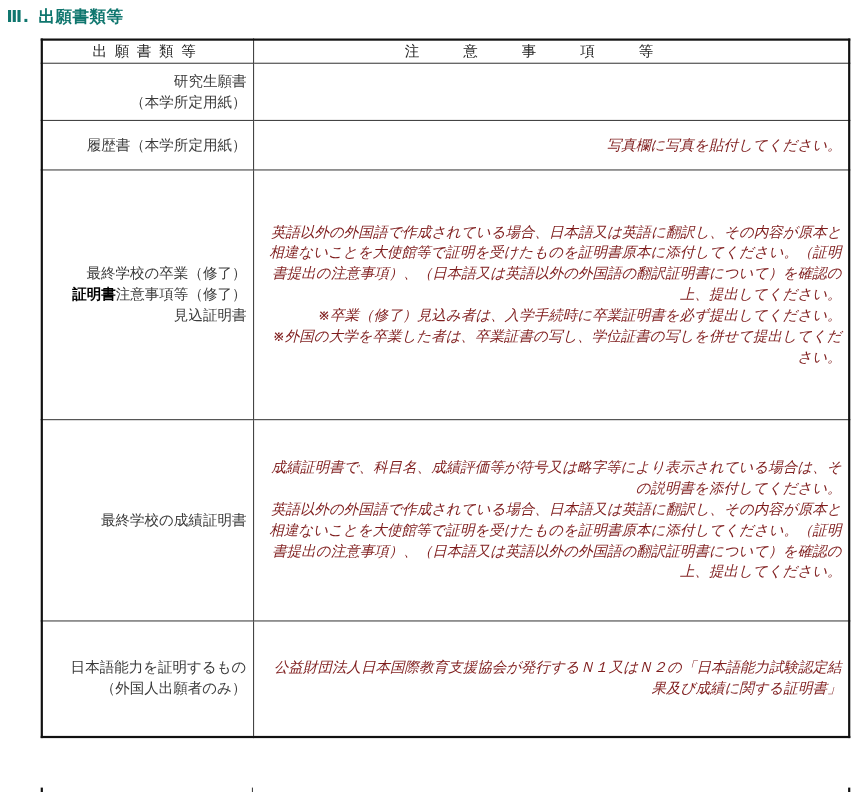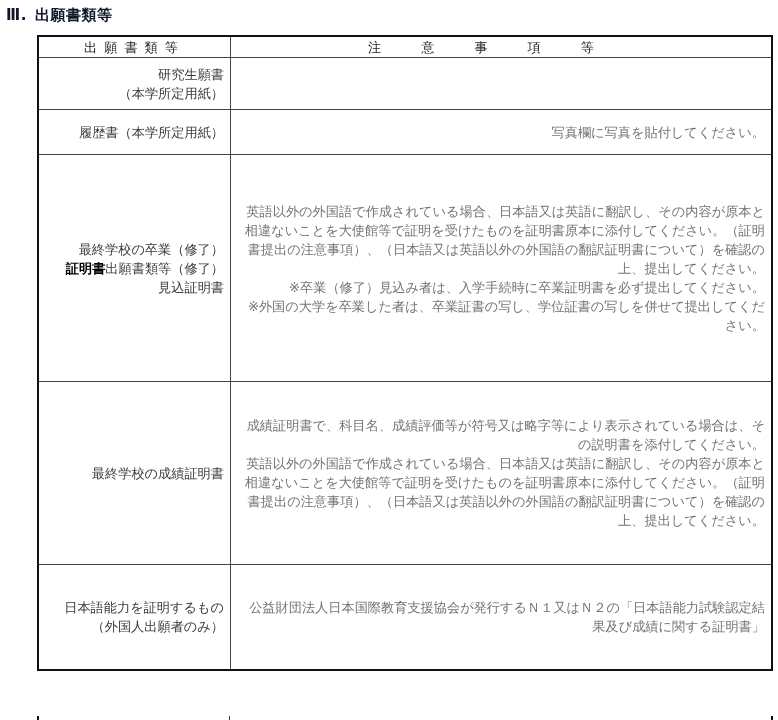--- a/index.html
+++ b/index.html
@@ -3,21 +3,21 @@
 <meta charset="utf-8">
 <style>
   html, body { margin: 0; padding: 0; background: #ffffff; }
   body {
     width: 778px; height: 720px; overflow: hidden; position: relative;
     font-family: "DejaVu Sans", "Liberation Sans", sans-serif;
     color: #3a3a3a;
   }
   .section-title {
     position: absolute; left: 6px; top: 6px;
-    font-size: 15px; font-weight: bold; color: #0f172a;
+    font-size: 15px; font-weight: bold; color: #0f766e;
     letter-spacing: 0.5px;
   }
   .section-title .num { margin-right: 8px; }
   table.docs {
     position: absolute; left: 37px; top: 35px;
     width: 736px;
     border-collapse: collapse;
     border: 2px solid #111;
     table-layout: fixed;
     font-size: 13.2px;
@@ -40,21 +40,21 @@
   th.col-b { letter-spacing: 40px; }
   .pre { white-space: pre-line; }
   .bold-ul { font-weight: bold; color: #000; }
   .jp-serif { font-family: "DejaVu Serif", "Liberation Serif", serif; }
   tr.r1 td { height: 51px; }
   tr.r2 td { height: 45px; }
   tr.r3 td { height: 44px; }
   tr.r4 td { height: 226px; }
   tr.r5 td { height: 182px; }
   tr.r6 td { height: 104px; }
-  td.note { color: #737373; }
+  td.note { color: #7f1d1d; font-style: italic; }
   .tail { position: absolute; left: 37px; top: 716px; width: 736px; height: 4px; border-left: 2px solid #111; border-right: 2px solid #111; box-sizing: border-box; }
   .tail .div { position: absolute; left: 190px; top: 0; width: 1px; height: 4px; background: #444; }
 </style>
 </head>
 <body>
 
 <div class="section-title">
   <span class="num">Ⅲ.</span><span>出願書類等</span>
 </div>
 
@@ -69,21 +69,21 @@
 （本学所定用紙）</td>
     <td class="note pre"></td>
   </tr>
   <tr class="r3">
     <td class="pre">履歴書（本学所定用紙）</td>
     <td class="note pre">写真欄に写真を貼付してください。</td>
   </tr>
   <tr class="r4">
     <td>
       <span>最終学校の卒業（修了）</span><br>
-      <span class="bold-ul">証明書</span><span>出願書類等（修了）</span><br>
+      <span class="bold-ul">証明書</span><span>注意事項等（修了）</span><br>
       <span>見込証明書</span>
     </td>
     <td class="note pre">英語以外の外国語で作成されている場合、日本語又は英語に翻訳し、その内容が原本と相違ないことを大使館等で証明を受けたものを証明書原本に添付してください。（証明書提出の注意事項）、（日本語又は英語以外の外国語の翻訳証明書について）を確認の上、提出してください。
 ※卒業（修了）見込み者は、入学手続時に卒業証明書を必ず提出してください。
 ※外国の大学を卒業した者は、卒業証書の写し、学位証書の写しを併せて提出してください。</td>
   </tr>
   <tr class="r5">
     <td class="pre">最終学校の成績証明書</td>
     <td class="note pre">成績証明書で、科目名、成績評価等が符号又は略字等により表示されている場合は、その説明書を添付してください。
 英語以外の外国語で作成されている場合、日本語又は英語に翻訳し、その内容が原本と相違ないことを大使館等で証明を受けたものを証明書原本に添付してください。（証明書提出の注意事項）、（日本語又は英語以外の外国語の翻訳証明書について）を確認の上、提出してください。</td>

